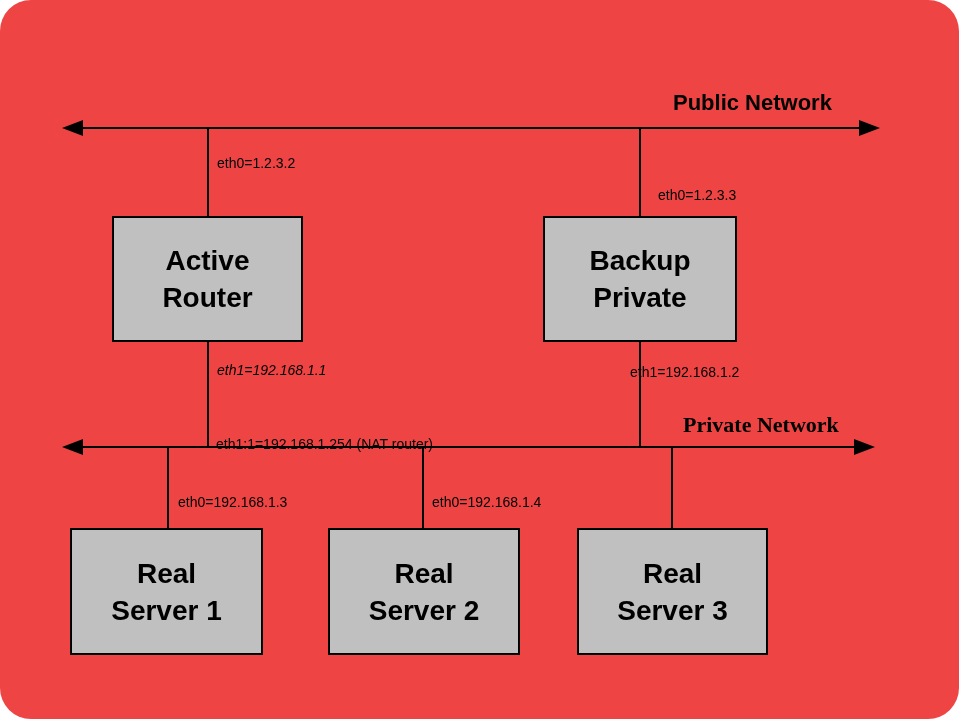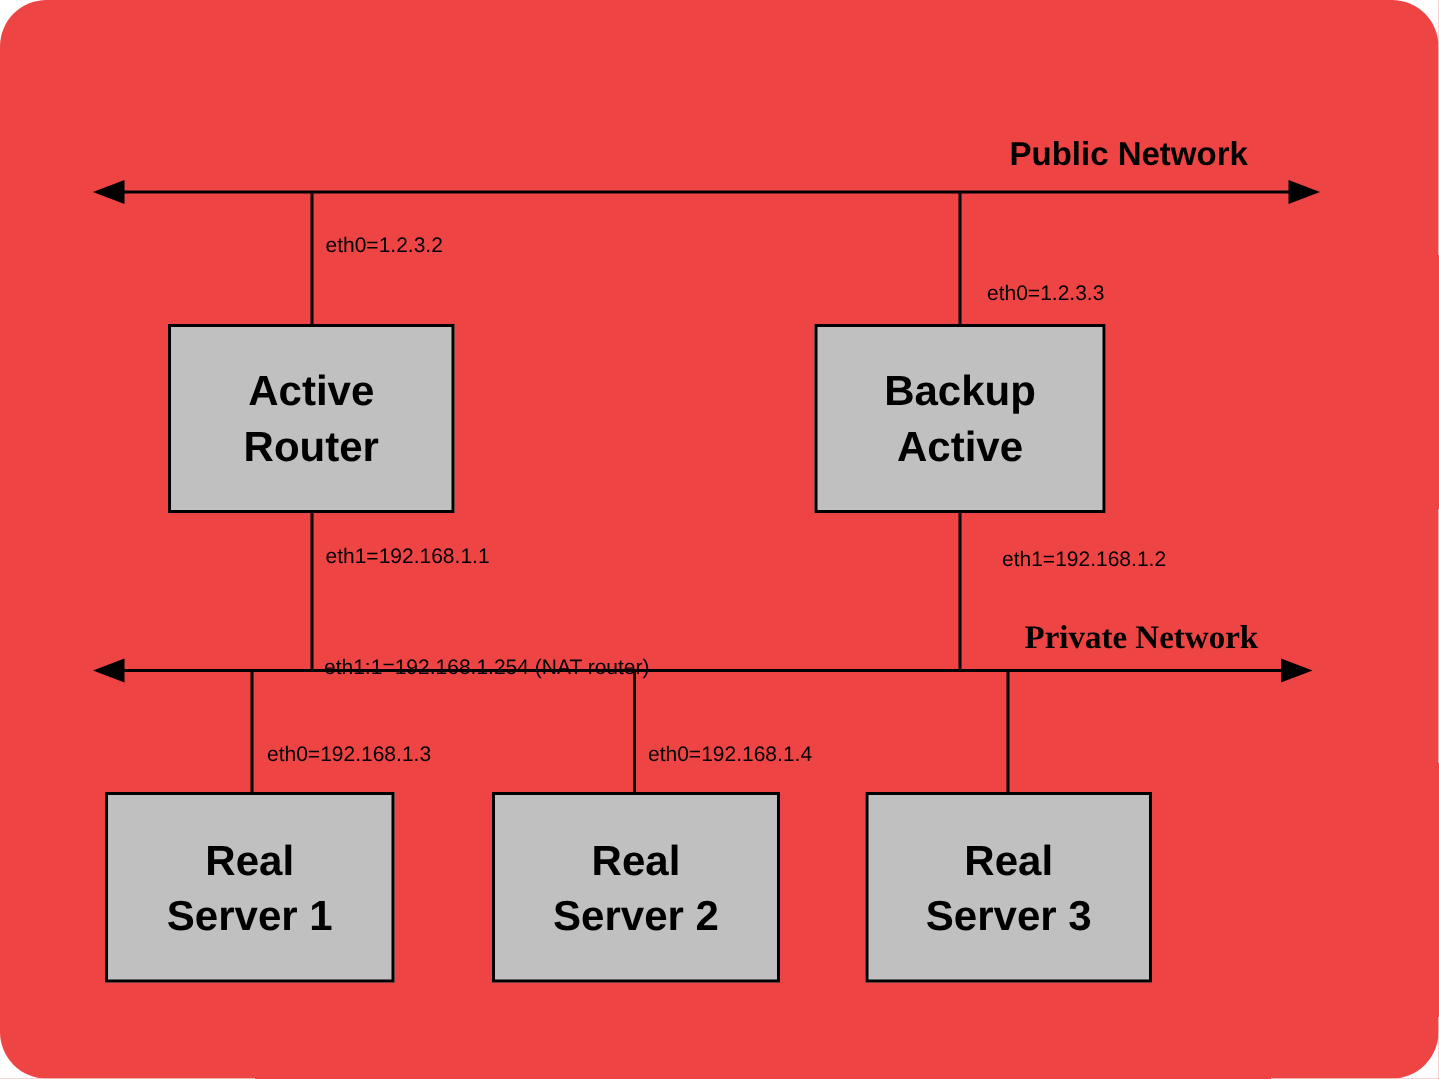--- a/index.html
+++ b/index.html
@@ -87,23 +87,23 @@
     line-height: 24px;
     font-weight: bold;
     white-space: nowrap;
   }
   #lbl-public-network  { left: 673px; top: 91px; }
   #lbl-private-network { left: 683px; top: 413px; font-family: Liberation Serif, serif; }
 
   #lbl-active-eth0        { left: 217px; top: 152px; }
   #lbl-active-eth0-alias  { left: 216px; top: 182px; }
   #lbl-backup-eth0        { left: 648px; top: 184px; margin-left: 10px; }
-  #lbl-active-eth1        { left: 217px; top: 359px; }
+  #lbl-active-eth1        { left: 217px; top: 359px; font-style: italic; }
   #lbl-active-eth1-alias  { left: 216px; top: 389px; margin-top: 44px; }
-  #lbl-backup-eth1        { left: 668px; top: 361px; }
+  #lbl-backup-eth1        { left: 630px; top: 361px; }
   #lbl-server1-eth0       { left: 178px; top: 491px; }
   #lbl-server2-eth0       { left: 432px; top: 491px; }
   #lbl-server3-eth0       { left: 682px; top: 491px; }
 </style>
 </head>
 <body>
 
 <div class="canvas">
 
   <div class="netlabel" id="lbl-public-network">Public Network</div>
@@ -121,21 +121,21 @@
 
   <div class="iface" id="lbl-active-eth0">eth0=1.2.3.2</div>
   <div class="iface" id="lbl-backup-eth0">eth0=1.2.3.3</div>
 
   <div class="node" id="active-router-box">
     <span>Active
 Router</span>
   </div>
   <div class="node" id="backup-router-box">
     <span>Backup
-Active</span>
+Private</span>
   </div>
 
   <div class="iface" id="lbl-active-eth1">eth1=192.168.1.1</div>
   <div class="iface" id="lbl-active-eth1-alias">eth1:1=192.168.1.254 (NAT router)</div>
   <div class="iface" id="lbl-backup-eth1">eth1=192.168.1.2</div>
 
   <div class="netlabel" id="lbl-private-network">Private Network</div>
   <div class="hline" id="private-line"></div>
   <div class="arrow-w" id="private-arrow-w"></div>
   <div class="arrow-e" id="private-arrow-e"></div>

